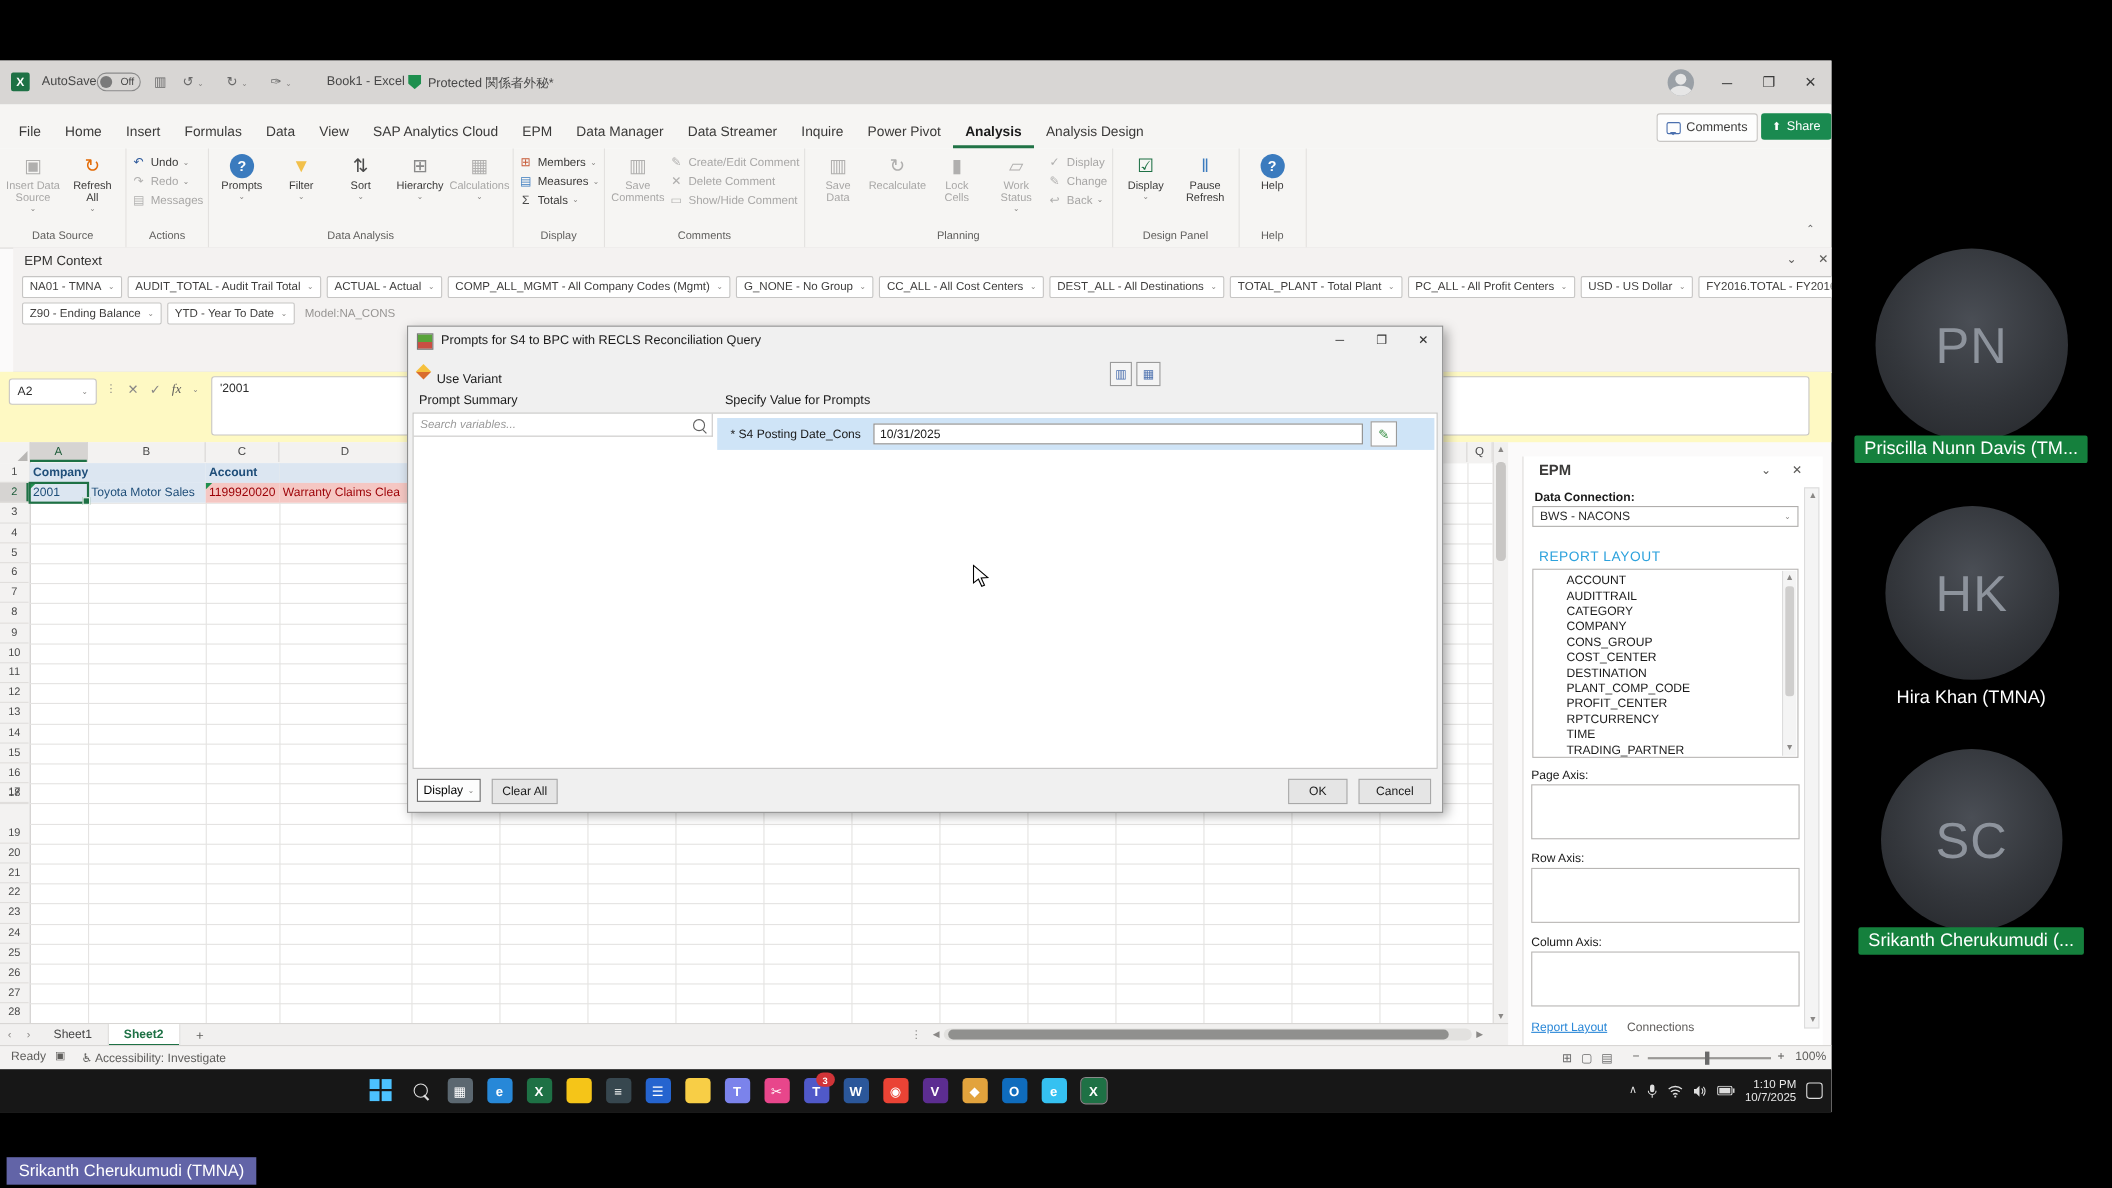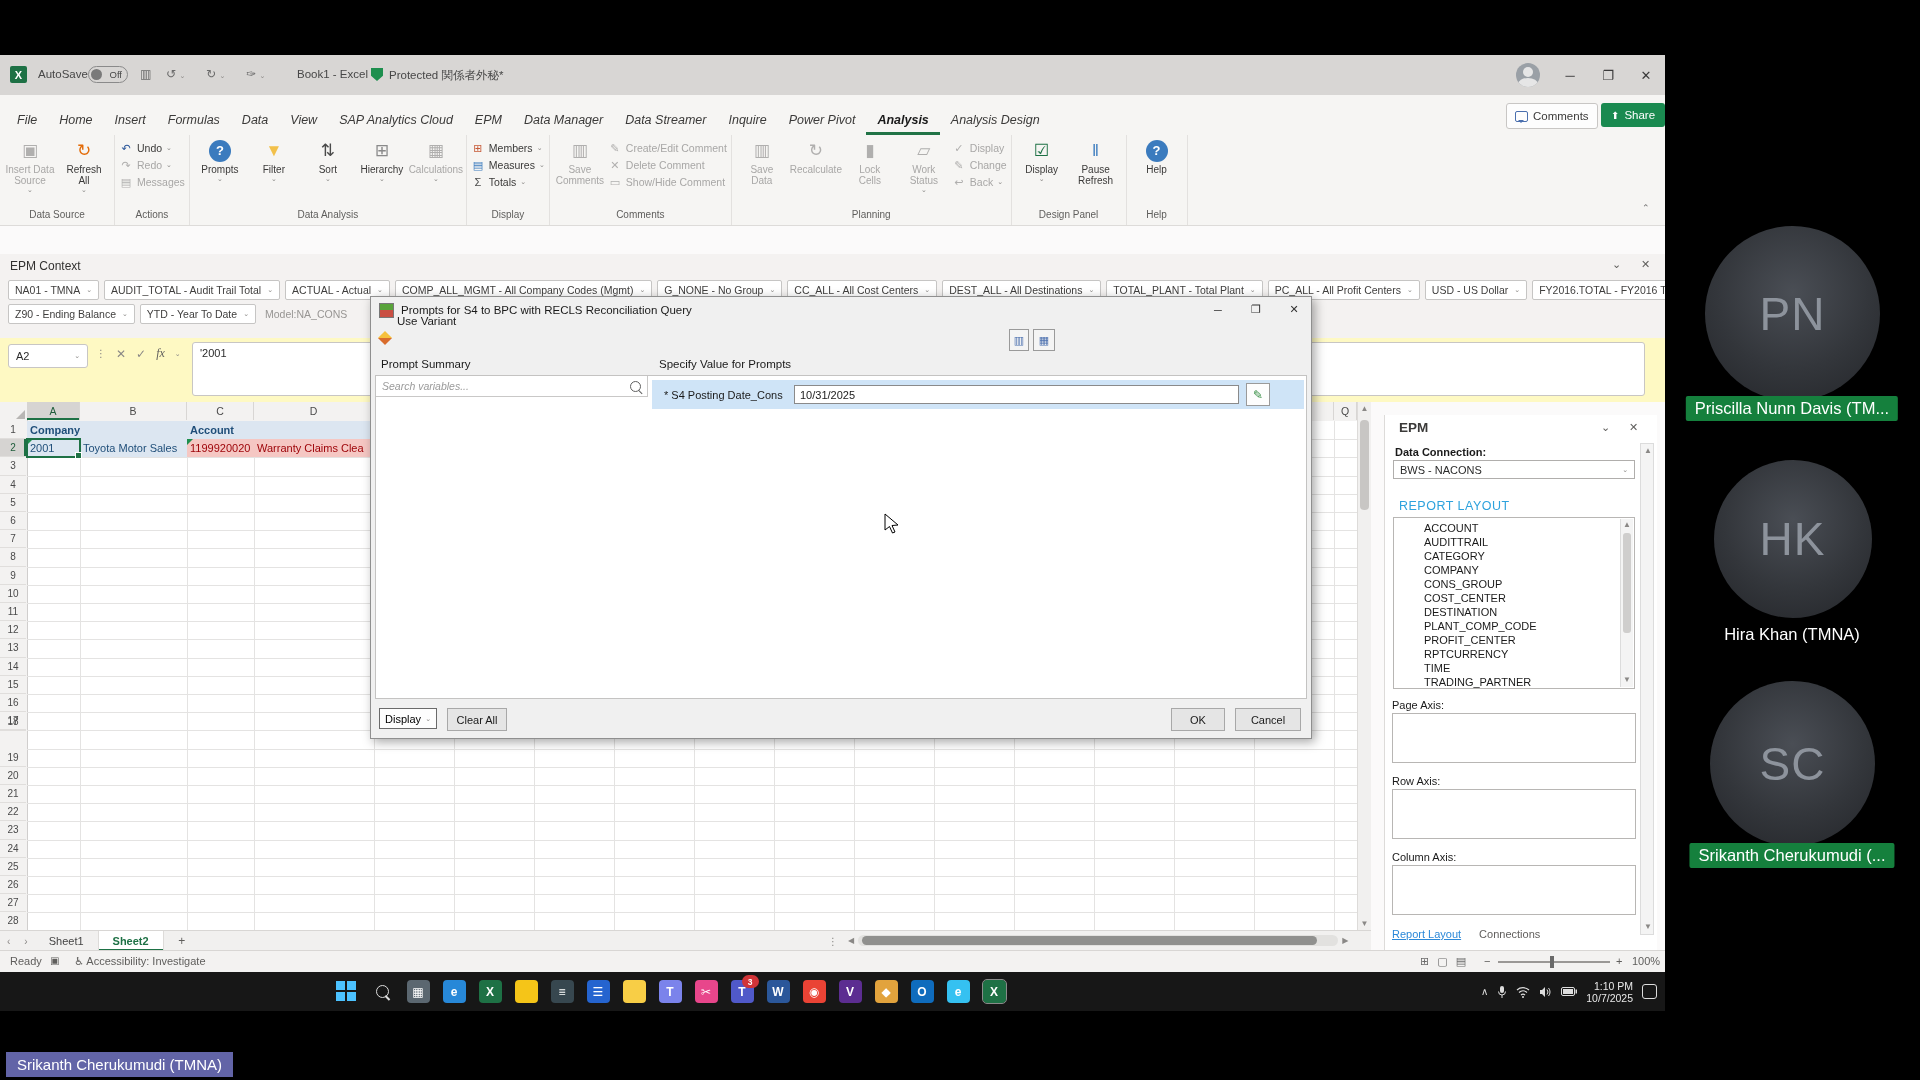--- a/index.html
+++ b/index.html
@@ -22,21 +22,21 @@
     display:flex;align-items:center;gap:7px;padding-left:10px;box-sizing:border-box;color:#5a5a5a;font-size:11.5px;}
   .mag{width:9px;height:9px;border:1.4px solid #5f5f5f;border-radius:50%;position:relative;display:inline-block;}
   .mag::after{content:"";position:absolute;left:8px;top:8px;width:5px;height:1.4px;background:#5f5f5f;transform:rotate(45deg);transform-origin:0 0;}
   .tb-avatar{left:1516px;top:8px;width:24px;height:24px;border-radius:50%;background:#9aa0a6;overflow:hidden;}
   .tb-avatar::before{content:"";position:absolute;left:7px;top:4px;width:10px;height:10px;border-radius:50%;background:#e6e6e6;}
   .tb-avatar::after{content:"";position:absolute;left:2px;top:15px;width:20px;height:12px;border-radius:50%;background:#e6e6e6;}
   .winbtn{top:0;width:38px;height:40px;color:#3a3a3a;font-size:13px;display:flex;align-items:center;justify-content:center;}
   
   #menubar{left:0;top:40px;width:1665px;height:40px;background:#f6f5f3;}
   #tabs{position:absolute;left:6px;bottom:0;display:flex;height:30px;}
-  .tab{padding:0 11px;font-size:12.5px;color:#3b3a39;display:flex;align-items:center;white-space:nowrap;font-style:italic;}
+  .tab{padding:0 11px;font-size:12.5px;color:#3b3a39;display:flex;align-items:center;white-space:nowrap;}
   .tab.active{font-weight:bold;color:#1a1a1a;box-shadow:inset 0 -3px 0 #217346;}
   .comments-btn{left:1506px;top:8px;height:24px;display:flex;align-items:center;gap:5px;font-size:11.5px;color:#3b3a39;
     padding:0 8px;border:1px solid #c8c6c4;border-radius:3px;background:#fdfdfd;}
   .bubble{width:11px;height:9px;border:1.3px solid #4a6fae;border-radius:2px;position:relative;display:inline-block;}
   .bubble::after{content:"";position:absolute;left:2px;top:8px;border:3px solid transparent;border-top-color:#4a6fae;}
   .share-btn{left:1601px;top:8px;height:24px;background:#1a8a50;color:#fff;font-size:11.5px;border-radius:3px;
     display:flex;align-items:center;gap:5px;padding:0 10px;}
   
   #ribbon{left:0;top:80px;width:1665px;height:90px;background:#f6f5f3;border-bottom:1px solid #dddbd9;display:flex;}
   .rgroup{display:flex;flex-direction:column;border-right:1px solid #e3e1df;padding:2px 4px 0 4px;}
@@ -46,21 +46,21 @@
   .rbig .lbl{white-space:pre-line;line-height:11px;margin-top:2px;}
   .rbig.dis,.rsmall.dis{color:#a8a7a6;}
   .rstack{display:flex;flex-direction:column;justify-content:flex-start;gap:3px;padding-top:4px;}
   .rsmall{display:flex;align-items:center;gap:4px;font-size:10.5px;color:#3b3a39;white-space:nowrap;}
   .ricon{width:22px;height:22px;display:flex;align-items:center;justify-content:center;font-size:17px;line-height:22px;}
   .ricon.sm{width:14px;height:14px;font-size:11px;line-height:14px;}
   .ricon.round{border-radius:50%;color:#fff !important;font-size:13px;font-weight:bold;}
   .caret{font-size:7px;color:#8a8886;}
   .ribbon-collapse{left:1642px;top:148px;color:#6a6a6a;font-size:9px;}
   
-  #epmctx{left:0;top:170px;width:1865px;height:113px;background:#f4f2f1;border-bottom:1px solid #d8d6d4;margin-top:29px;}
+  #epmctx{left:12px;top:170px;width:1865px;height:113px;background:#f4f2f1;border-bottom:1px solid #d8d6d4;}
   #epmctx .title{left:10px;top:5px;font-size:12px;color:#323130;}
   .ctx-ctrl{top:4px;color:#5f5e5c;font-size:11px;}
   .chiprow{position:absolute;left:8px;display:flex;gap:5px;}
   .chip{height:18px;background:#fff;border:1px solid #c6c5c4;border-radius:2px;display:flex;align-items:center;gap:6px;
     padding:0 6px;font-size:10.5px;color:#3f3e3d;white-space:nowrap;}
   .chip .cv{font-size:7px;color:#8a8886;}
   .model-lbl{font-size:10.5px;color:#979593;display:flex;align-items:center;padding-left:4px;}
   
   #fbar{left:0;top:283px;width:1665px;height:64px;background:#fef9c3;}
   .namebox{left:8px;top:6px;width:80px;height:24px;background:#fff;border:1px solid #c8c6c4;border-radius:3px;
@@ -695,21 +695,21 @@
   <div id="dlg" class="abs">
     <div class="dlg-title">
       <span class="dlg-ico"></span>
       <span class="txt">Prompts for S4 to BPC with RECLS Reconciliation Query</span>
     </div>
     <div class="dlg-winbtn abs" style="left:828px">─</div>
     <div class="dlg-winbtn abs" style="left:866px">❐</div>
     <div class="dlg-winbtn abs" style="left:904px">✕</div>
 
     <div class="variant-ico abs"></div>
-    <div class="dlg-lbl abs" style="left:26px;top:18px">Use Variant</div>
+    <div class="dlg-lbl abs" style="left:26px;top:42px">Use Variant</div>
     <div class="sq-btn abs" style="left:638px;top:32px;width:18px;height:20px;color:#4a6fae">▥</div>
     <div class="sq-btn abs" style="left:662px;top:32px;width:20px;height:20px;color:#4a6fae">▦</div>
 
     <div class="dlg-lbl abs" style="left:10px;top:61px">Prompt Summary</div>
     <div class="dlg-lbl abs" style="left:288px;top:61px">Specify Value for Prompts</div>
 
     <div class="dlg-body abs">
       <div class="psearch abs">
         <span class="ph">Search variables...</span>
         <span class="mag"></span>

